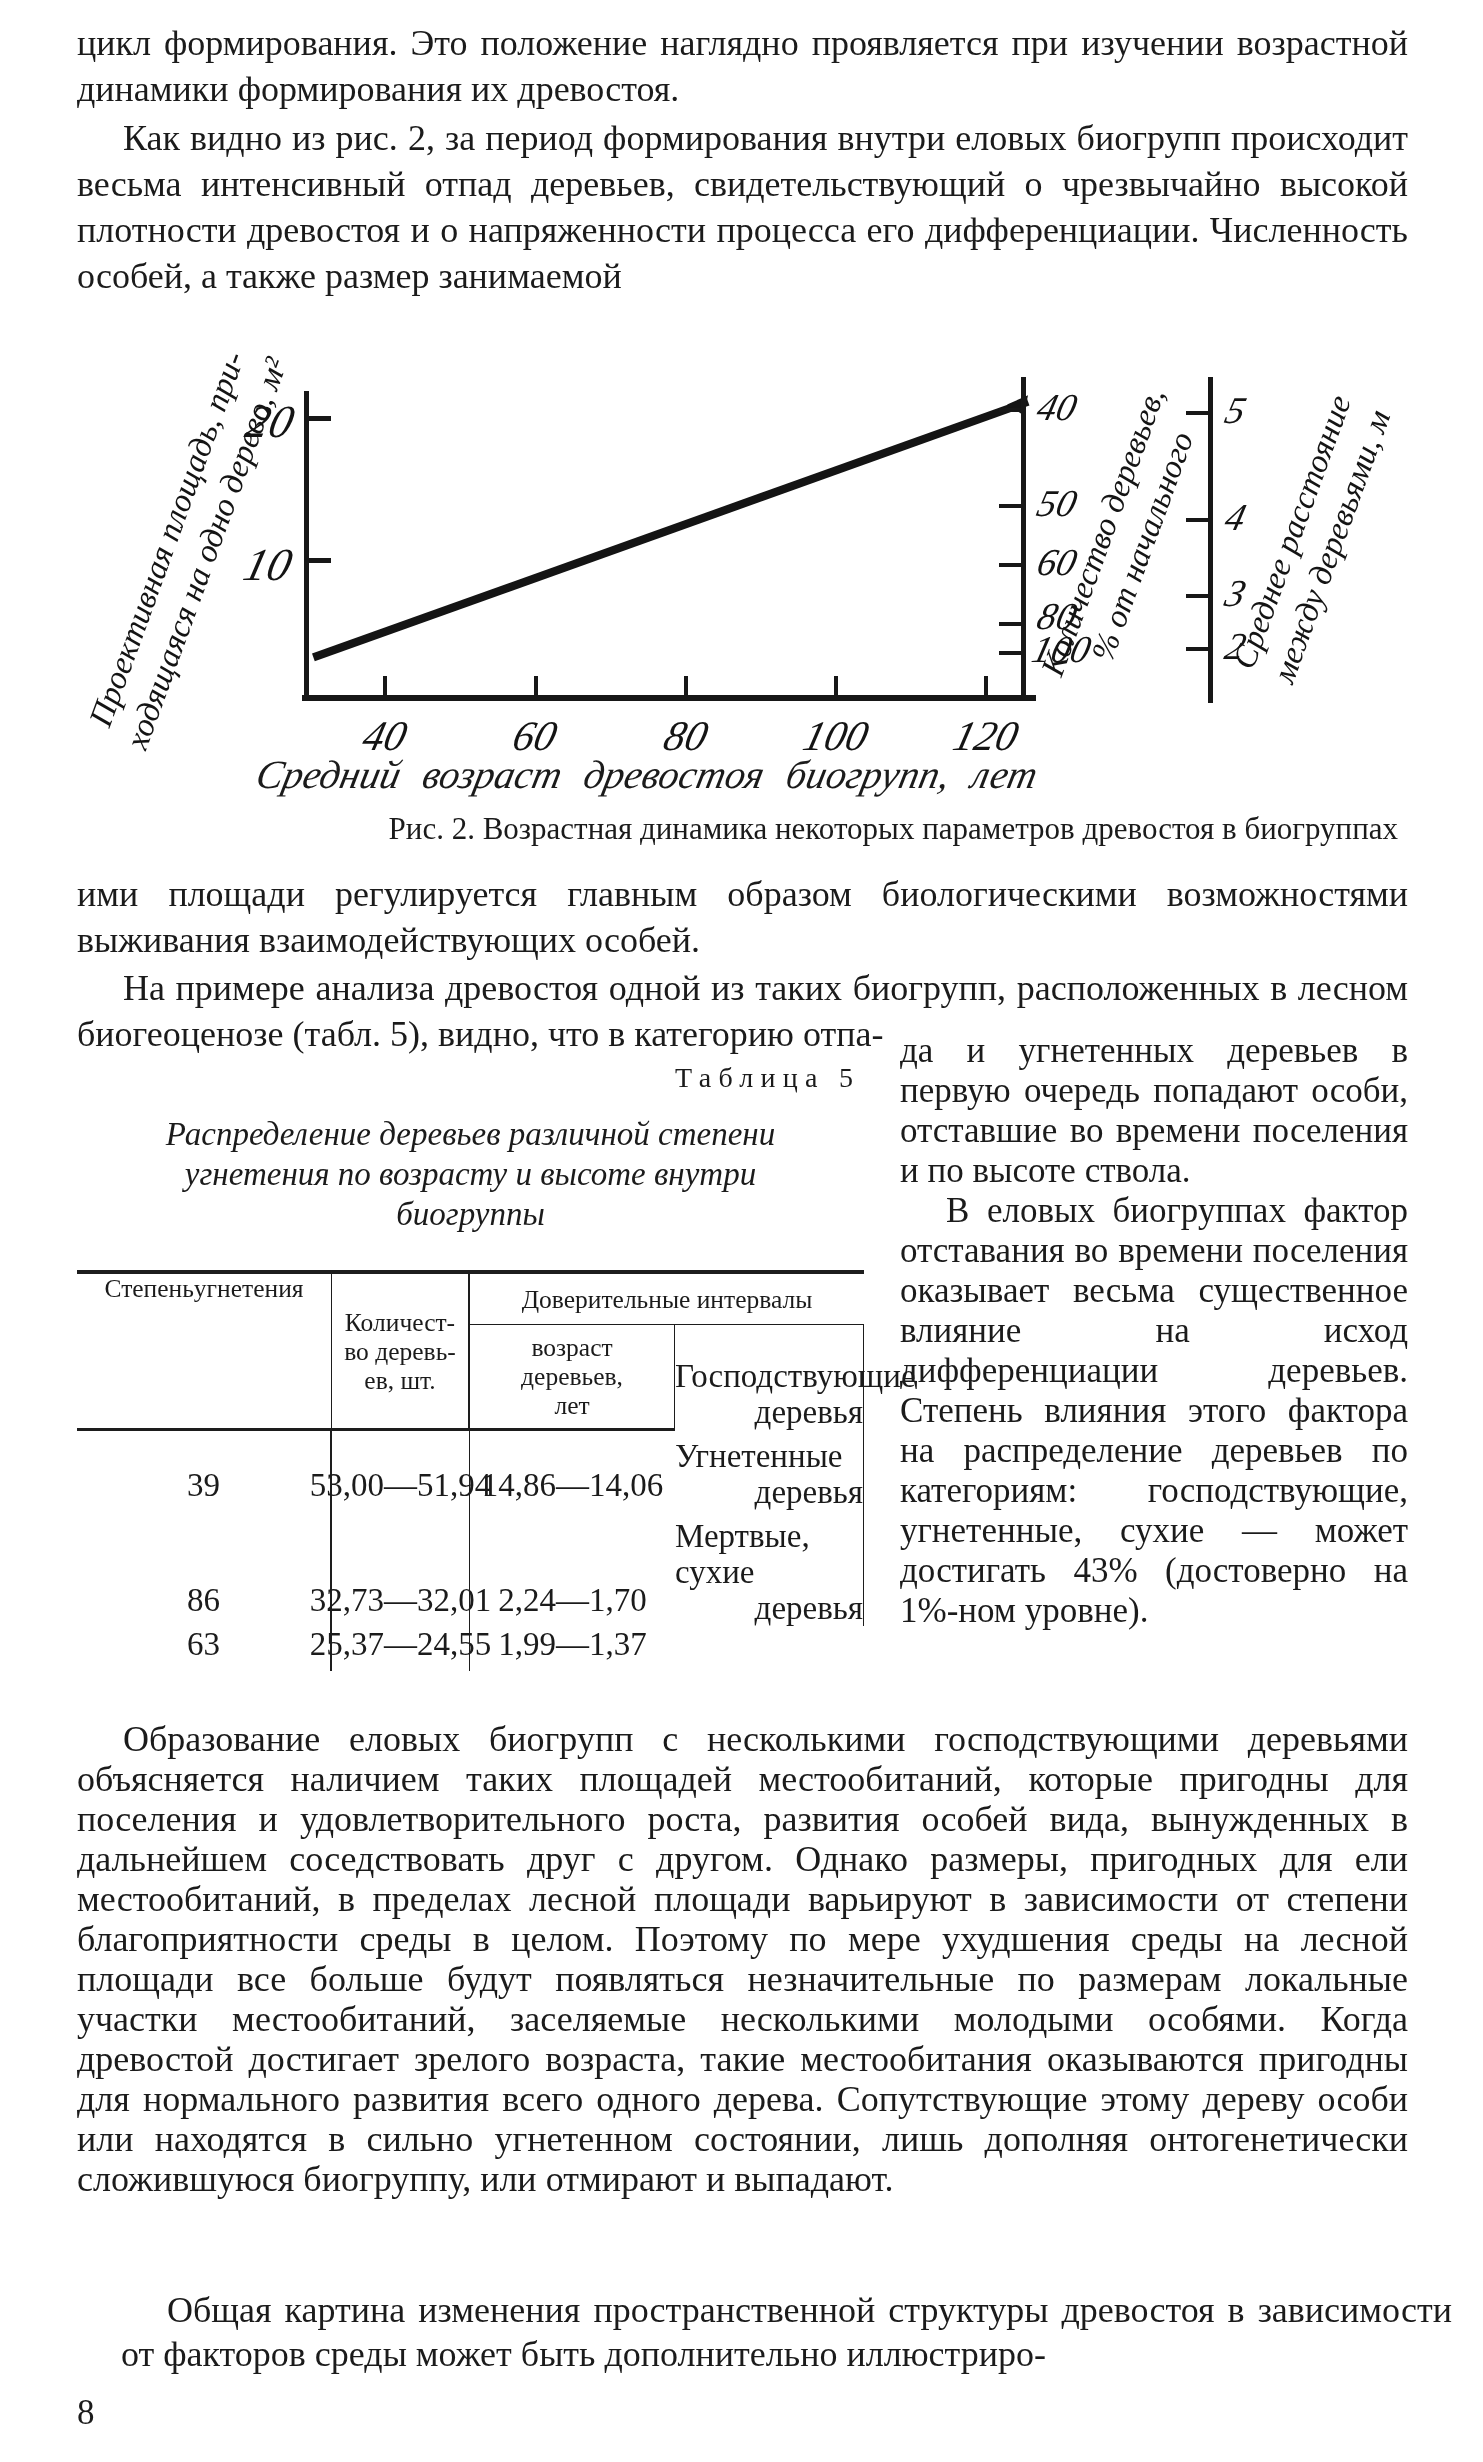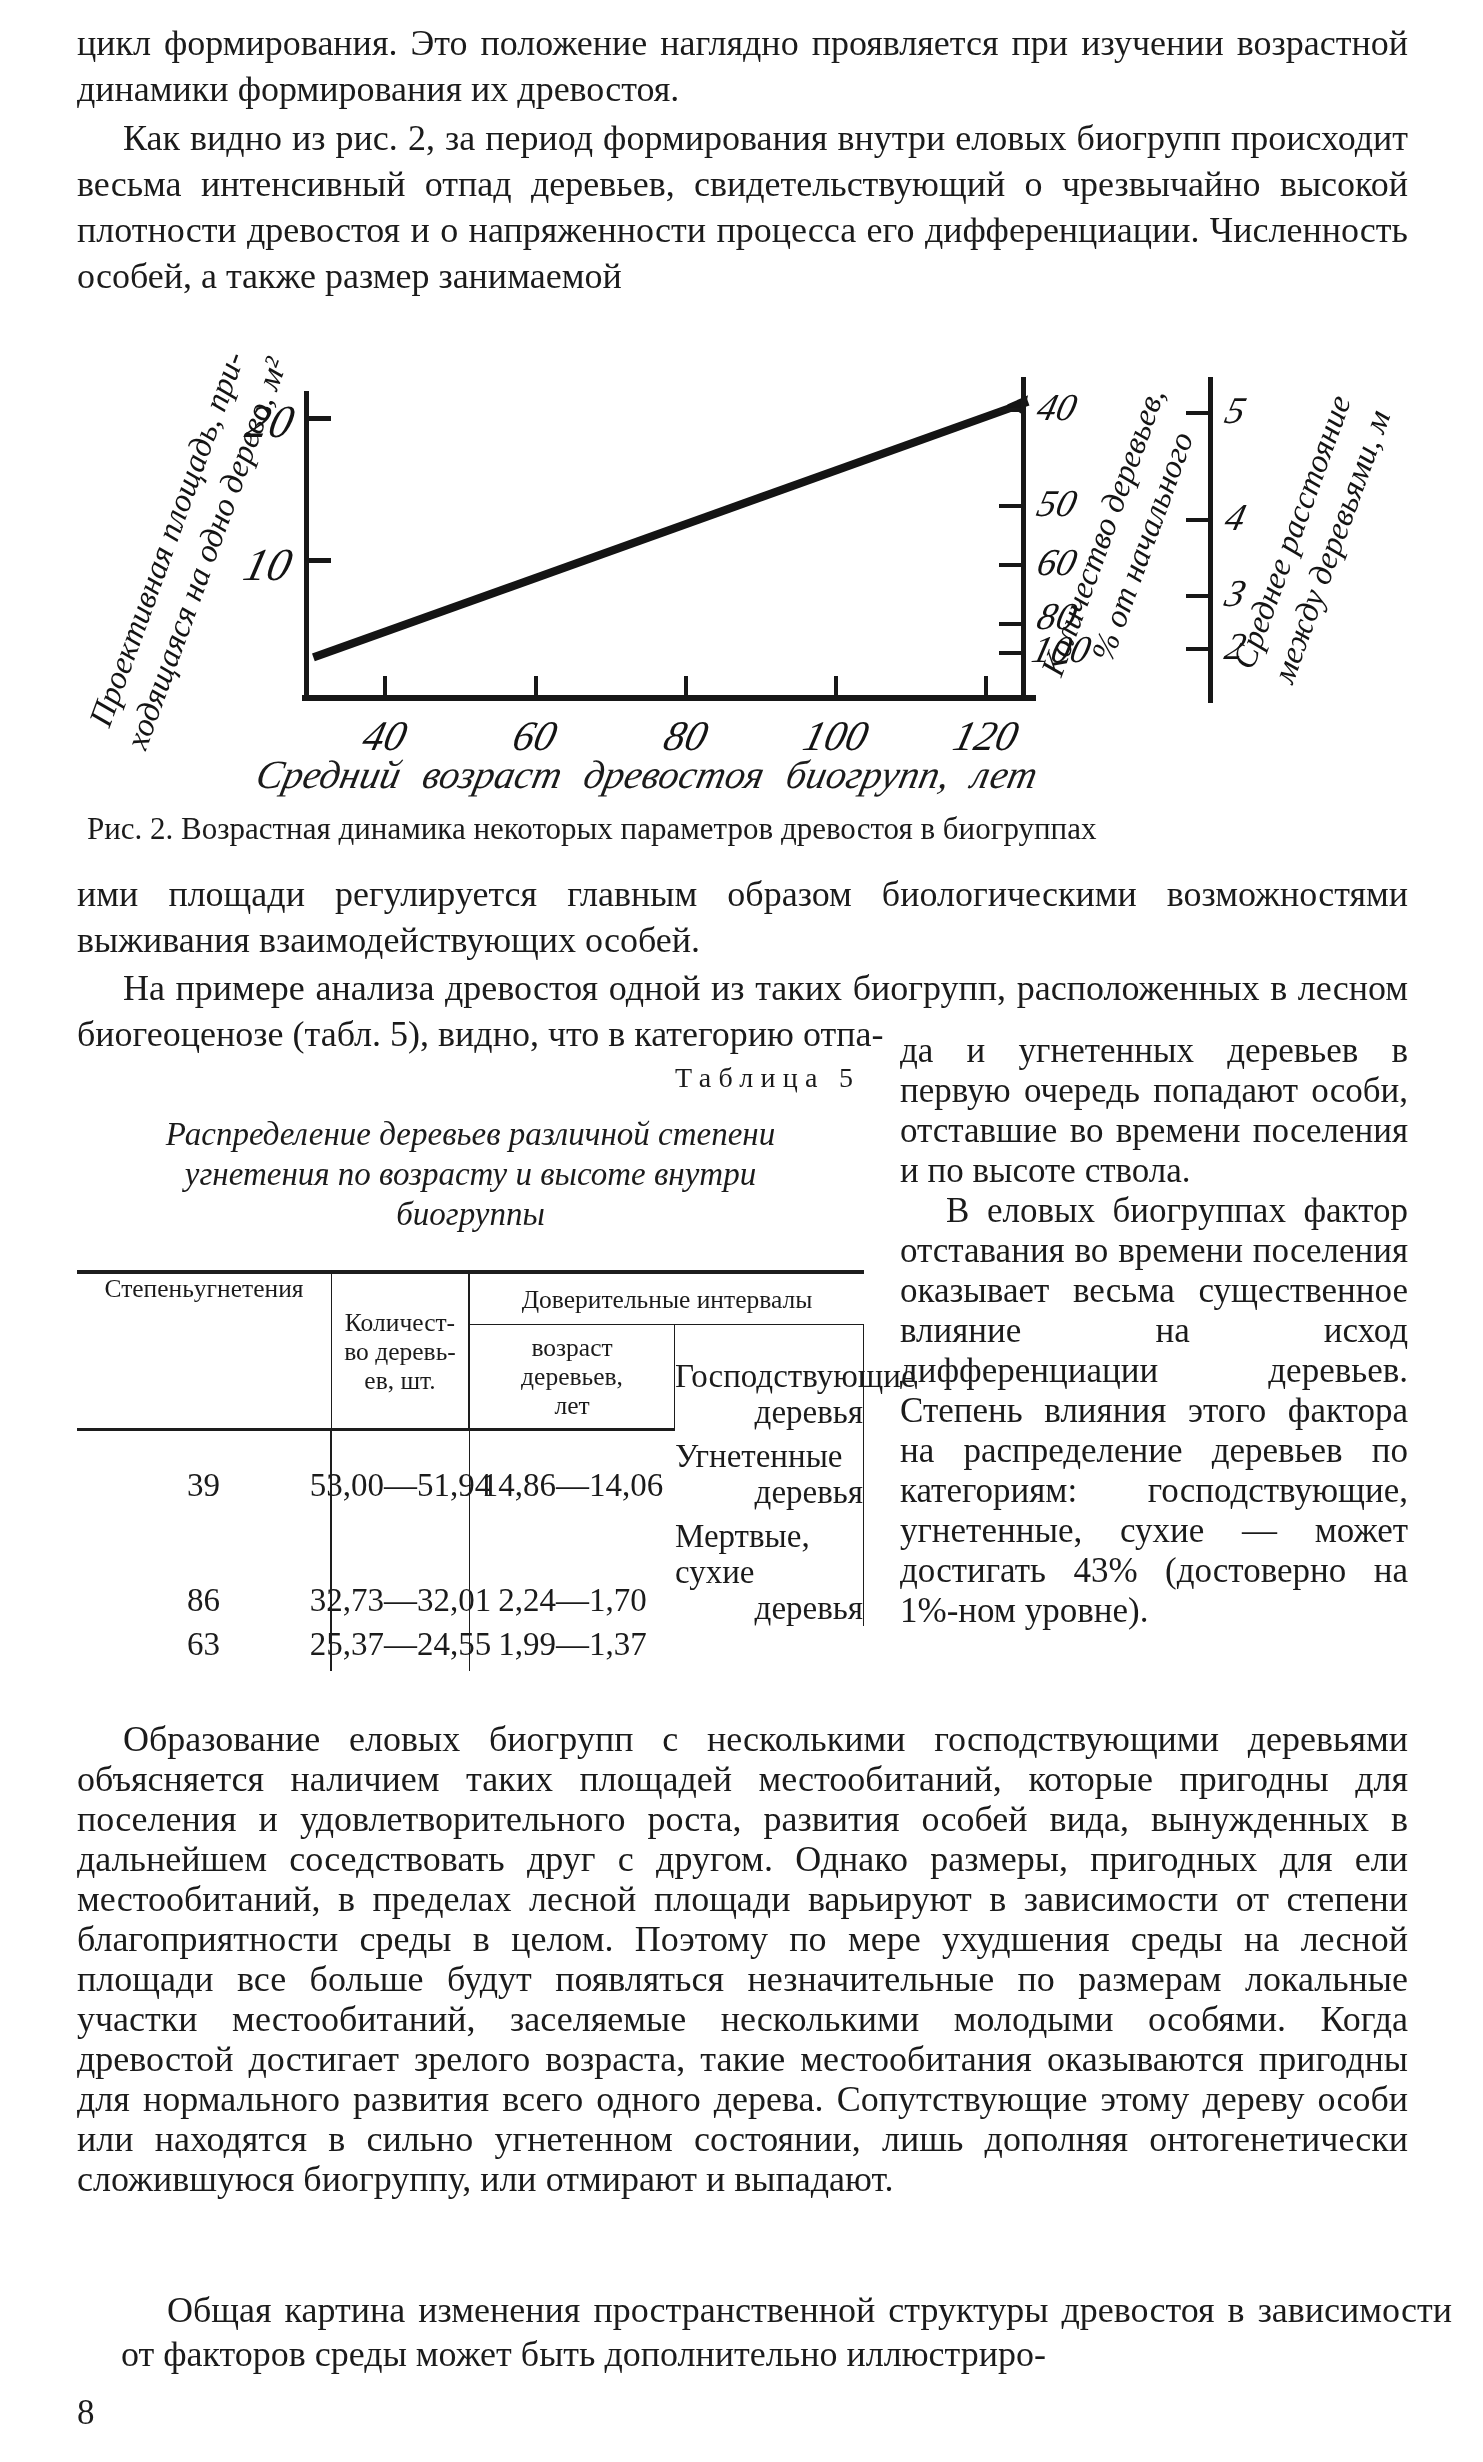--- a/index.html
+++ b/index.html
@@ -49,21 +49,21 @@
     position:absolute;
     left:219px; top:432px; width:856px;
     text-align:center;
     font-style:italic; font-size:40px;
     transform:skewX(-12deg);
     white-space:nowrap;
     word-spacing:12.7px;
   }
   #fig-caption {
     left:87px; top:810px; width:1311px;
-    text-align:left;
+    text-align:right;
     font-size:31px; line-height:38px;
   }
 
   
   #columns { left:77px; top:1031px; width:1331px; display:flex; gap:36px; }
   #left-col { width:787px; padding-top:31px; }
   #right-col { width:508px; }
   .coltext { font-size:35px; line-height:40px; text-align:justify; }
 
   #table-heading {

